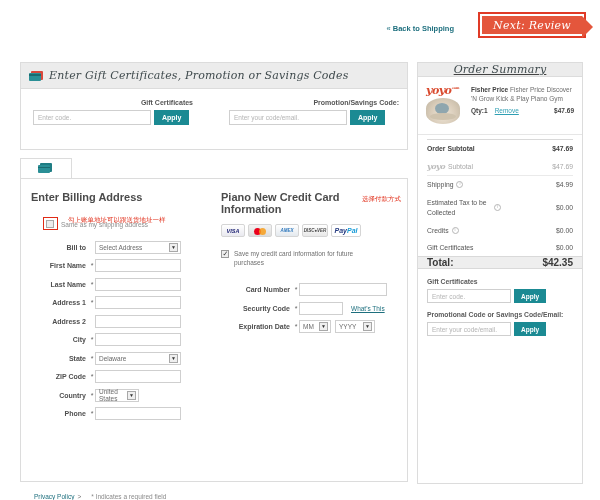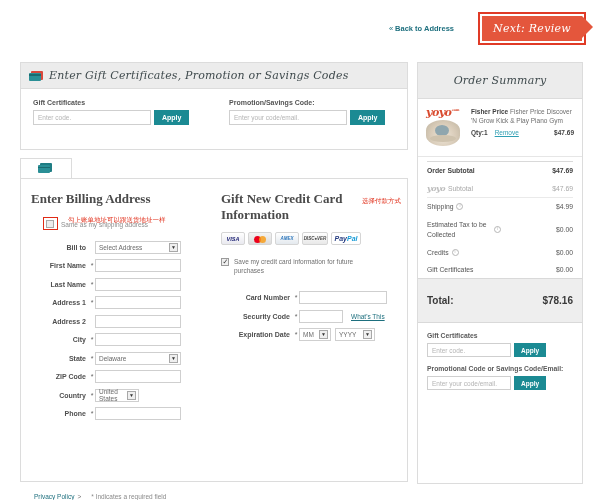--- a/index.html
+++ b/index.html
@@ -21,21 +21,21 @@
     font-size:15px; color:#3a3a3a; font-weight:400;
     letter-spacing:.1px;
   }
   #back-link {
     position:absolute; right:146px; top:24px;
     font-size:7.5px; font-weight:bold; color:#1d6f7e;
     text-decoration:none; white-space:nowrap;
   }
   #back-link .chev { font-weight:normal; margin-right:2px; }
   #next-btn-wrap {
-    position:absolute; left:478px; top:12px; width:108px; height:33px;
+    position:absolute; left:478px; top:12px; width:108px; height:26px;
     border:2px solid #e03a26; background:#fff; padding:2px;
   }
   #next-btn {
     position:relative; width:100%; height:100%;
     background:#e4563c;
     display:flex; align-items:center; justify-content:center;
   }
   #next-btn::after {
     content:""; position:absolute; right:-11px; top:0;
     border-top:11.5px solid transparent;
@@ -44,21 +44,21 @@
   }
   #next-btn-label {
     font-family:"DejaVu Serif", serif;
     font-style:italic; color:#fff; font-size:11px;
     letter-spacing:.3px; z-index:2;
   }
 
   
   #left-col { position:absolute; left:20px; top:62px; width:388px; }
 
-  .panel { background:#fff; border:1px solid #dcdcdc; }
+  .panel { background:#fff; border:1px solid #dcdcdc;text-align:right; }
 
   
   #gc-panel { position:absolute; left:0; top:0; width:388px; height:88px; }
   #gc-header {
     height:26px; background:#ececec; border-bottom:1px solid #dcdcdc;
     display:flex; align-items:center; padding-left:8px;
   }
   .script-title {
     font-family:"DejaVu Serif", serif; font-style:italic;
     font-size:11px; color:#3f4a4d; letter-spacing:.2px;
@@ -92,21 +92,21 @@
     background:#fff; border:1px solid #dcdcdc; border-bottom:none;
     display:flex; align-items:center; justify-content:center;
   }
   #bill-tab .card-icon { margin-right:0; width:16px; height:11px; }
   #bill-tab .card-icon .back { background:#1f7d84; }
   #bill-panel {
     position:absolute; left:0; top:116px; width:388px; height:304px;
     background:#fff; border:1px solid #dcdcdc;
   }
 
-  .section-heading { font-size:13px; font-weight:bold; color:#4b4b4b;font-family:Liberation Serif, serif; }
+  .section-heading { font-size:11px; font-weight:bold; color:#4b4b4b; }
 
   #billing-left { position:absolute; left:10px; top:12px; width:190px; }
   #cc-right { position:absolute; left:200px; top:12px; width:180px; }
 
   .cn-note {
     color:#e02b16; font-size:6.5px; white-space:nowrap;
     font-family:"DejaVu Sans", sans-serif;
   }
 
   #same-row { position:absolute; left:12px; top:26px; height:14px; }
@@ -205,22 +205,22 @@
   #privacy-link { font-size:6.5px; color:#1d6f7e; text-decoration:underline; margin-left:14px; }
   #privacy-chev { font-size:6.5px; color:#777; margin-left:3px; }
   #required-note { font-size:6.5px; color:#8a8a8a; margin-left:10px; }
 
   
   #right-col {
     position:absolute; left:417px; top:62px; width:166px; height:422px;
     background:#fff; border:1px solid #dcdcdc;
   }
   #os-header {
-    height:36px; background:#ececec; border-bottom:1px solid #dcdcdc;
-    display:flex; align-items:center; justify-content:center;
+    height:14px; background:#ececec; border-bottom:1px solid #dcdcdc;
+    display:flex; align-items:center; justify-content:center;text-decoration:underline;
   }
   #os-item { padding:8px 8px 10px 8px; display:flex; border-bottom:1px solid #e6e6e6; }
   #os-thumb { width:40px; flex:none; }
   .yoyo-logo {
     font-family:"DejaVu Serif", serif; font-style:italic; font-weight:bold;
     color:#d94a2e; font-size:11px; letter-spacing:-.5px; line-height:1;
   }
   .yoyo-logo sup { font-size:3.5px; color:#d94a2e; font-style:normal; }
   #thumb-img {
     width:34px; height:26px; margin-top:2px; position:relative;
@@ -254,35 +254,35 @@
   .info-ico {
     width:7px; height:7px; border-radius:50%; border:1px solid #b6b6b6;
     color:#b6b6b6; font-size:4.5px; display:inline-flex;
     align-items:center; justify-content:center; line-height:1;
   }
   .trow.two-line .lbl { line-height:1.4; }
   #os-subtotal-row { border-top:1px solid #d9d9d9; }
   #total-row {
     display:flex; align-items:center; justify-content:space-between;
     background:#eeeeee; border-top:1px solid #d9d9d9; border-bottom:1px solid #d9d9d9;
-    padding:16px 9px; font-size:10px; font-weight:bold; color:#3a3a3a;
+    padding:0 9px; font-size:10px; font-weight:bold; color:#3a3a3a;
   }
   #os-codes { padding:9px 9px 0 9px; }
   #os-codes .field-label { font-size:6.8px; color:#5a5a5a; }
   #os-codes .txt { width:84px; height:14px; }
   #os-codes .apply-btn { height:14px; padding:0 7px; font-size:6.5px; }
   .mt8 { margin-top:8px; }
 </style>
 </head>
 <body>
 
 <div id="header">
 
   <a id="back-link" href="#">
-    <span class="chev">«</span><span>Back to Address</span>
+    <span class="chev">«</span><span>Back to Shipping</span>
   </a>
 
   <div id="next-btn-wrap">
     <div id="next-btn">
       <span id="next-btn-label">Next: Review</span>
     </div>
   </div>
 </div>
 
 <div id="left-col">
@@ -403,21 +403,21 @@
           <span class="flabel">Phone</span>
           <span class="star">*</span>
           <span class="finput"></span>
         </div>
 
       </div>
     </div>
 
     <div id="cc-right">
       <div id="cc-head-row">
-        <span class="section-heading">Gift New Credit Card Information</span>
+        <span class="section-heading">Piano New Credit Card Information</span>
         <span id="cc-cn" class="cn-note">选择付款方式</span>
       </div>
 
       <div id="cc-logos">
         <span class="logo logo-visa">VISA</span>
         <span class="logo logo-mc">
             <span class="c1"></span>
             <span class="c2"></span>
           </span>
         <span class="logo logo-amex">AMEX</span>
@@ -535,21 +535,21 @@
     </div>
 
     <div class="trow">
       <span class="lbl">Gift Certificates</span>
       <span>$0.00</span>
     </div>
   </div>
 
   <div id="total-row">
     <span>Total:</span>
-    <span>$78.16</span>
+    <span>$42.35</span>
   </div>
 
   <div id="os-codes">
     <div class="field-label">Gift Certificates</div>
     <div class="inline-row">
       <div class="txt">Enter code.</div>
       <div class="apply-btn">Apply</div>
     </div>
     <div class="field-label mt8">Promotional Code or Savings Code/Email:</div>
     <div class="inline-row">

